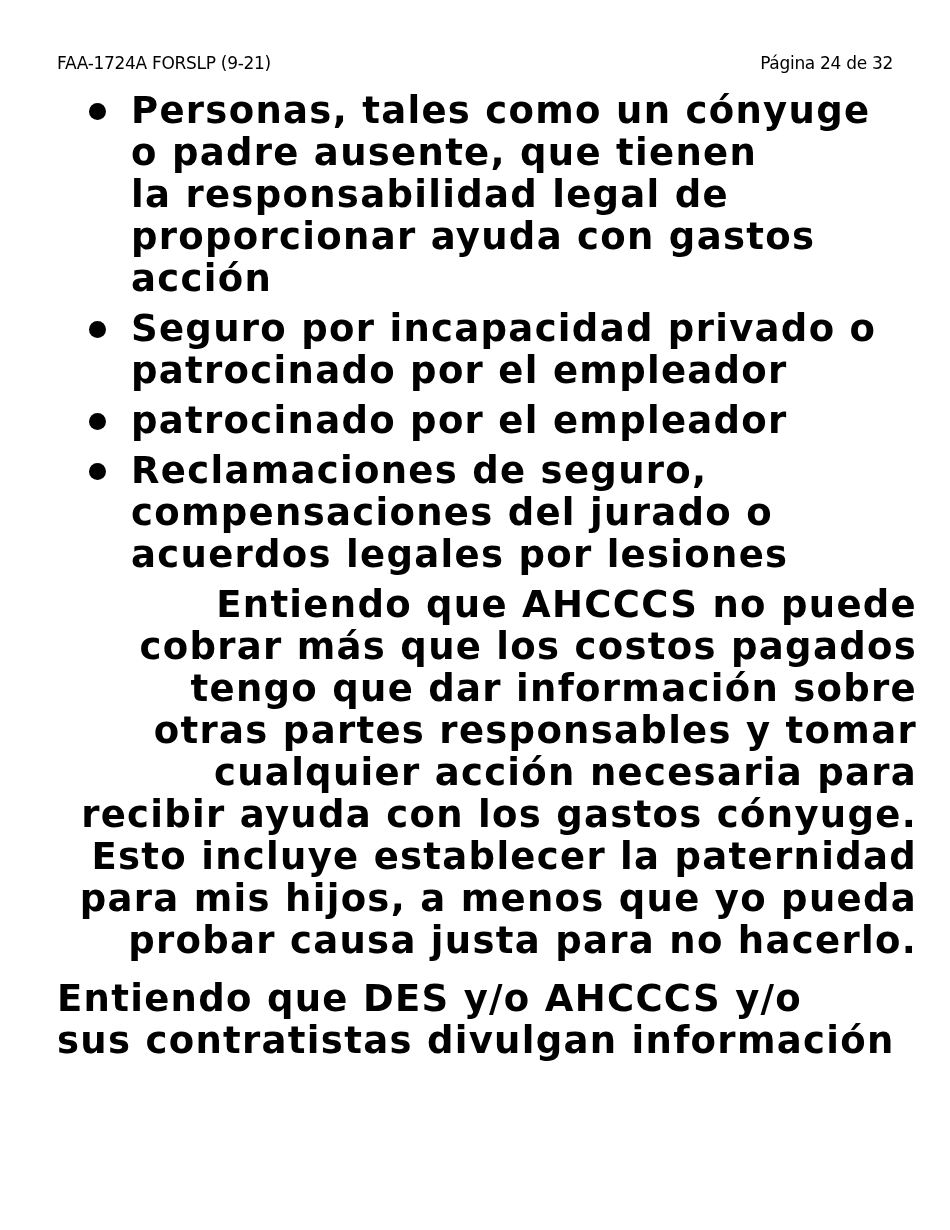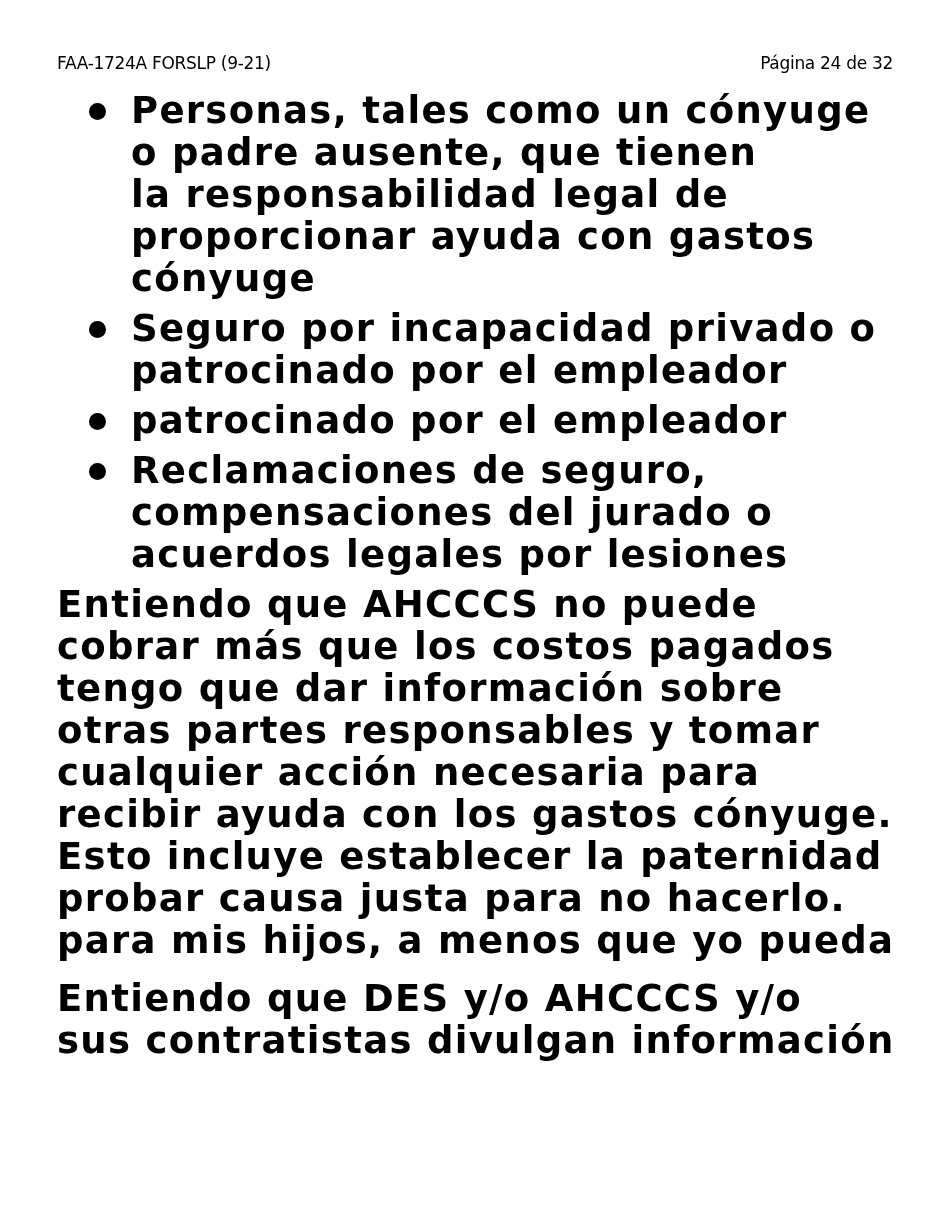--- a/index.html
+++ b/index.html
@@ -59,20 +59,21 @@
       background: #000000;
     }
     .line {
       display: block;
       white-space: nowrap;
     }
     .para {
       margin: 0;
     }
     .para-1 {
+      text-align: right;
     }
     .para-2 {
       margin-top: 16px;
     }
   </style>
 </head>
 <body>
 
 <div class="header">
   <span>FAA-1724A FORSLP (9-21)</span>
@@ -80,21 +81,21 @@
 </div>
 
 <div class="content">
   <ul class="bullets">
     <li class="bullet-item">
       <span class="bullet-dot"></span>
       <span class="line">Personas, tales como un cónyuge</span>
       <span class="line">o padre ausente, que tienen</span>
       <span class="line">la responsabilidad legal de</span>
       <span class="line">proporcionar ayuda con gastos</span>
-      <span class="line">cónyuge</span>
+      <span class="line">acción</span>
     </li>
     <li class="bullet-item">
       <span class="bullet-dot"></span>
       <span class="line">Seguro por incapacidad privado o</span>
       <span class="line">patrocinado por el empleador</span>
     </li>
     <li class="bullet-item">
       <span class="bullet-dot"></span>
       <span class="line">patrocinado por el empleador</span>
     </li>
@@ -107,21 +108,21 @@
   </ul>
 
   <p class="para para-1">
     <span class="line">Entiendo que AHCCCS no puede</span>
     <span class="line">cobrar más que los costos pagados</span>
     <span class="line">tengo que dar información sobre</span>
     <span class="line">otras partes responsables y tomar</span>
     <span class="line">cualquier acción necesaria para</span>
     <span class="line">recibir ayuda con los gastos cónyuge.</span>
     <span class="line">Esto incluye establecer la paternidad</span>
+    <span class="line">para mis hijos, a menos que yo pueda</span>
     <span class="line">probar causa justa para no hacerlo.</span>
-    <span class="line">para mis hijos, a menos que yo pueda</span>
   </p>
 
   <p class="para para-2">
     <span class="line">Entiendo que DES y/o AHCCCS y/o</span>
     <span class="line">sus contratistas divulgan información</span>
   </p>
 </div>
 
 </body></html>

